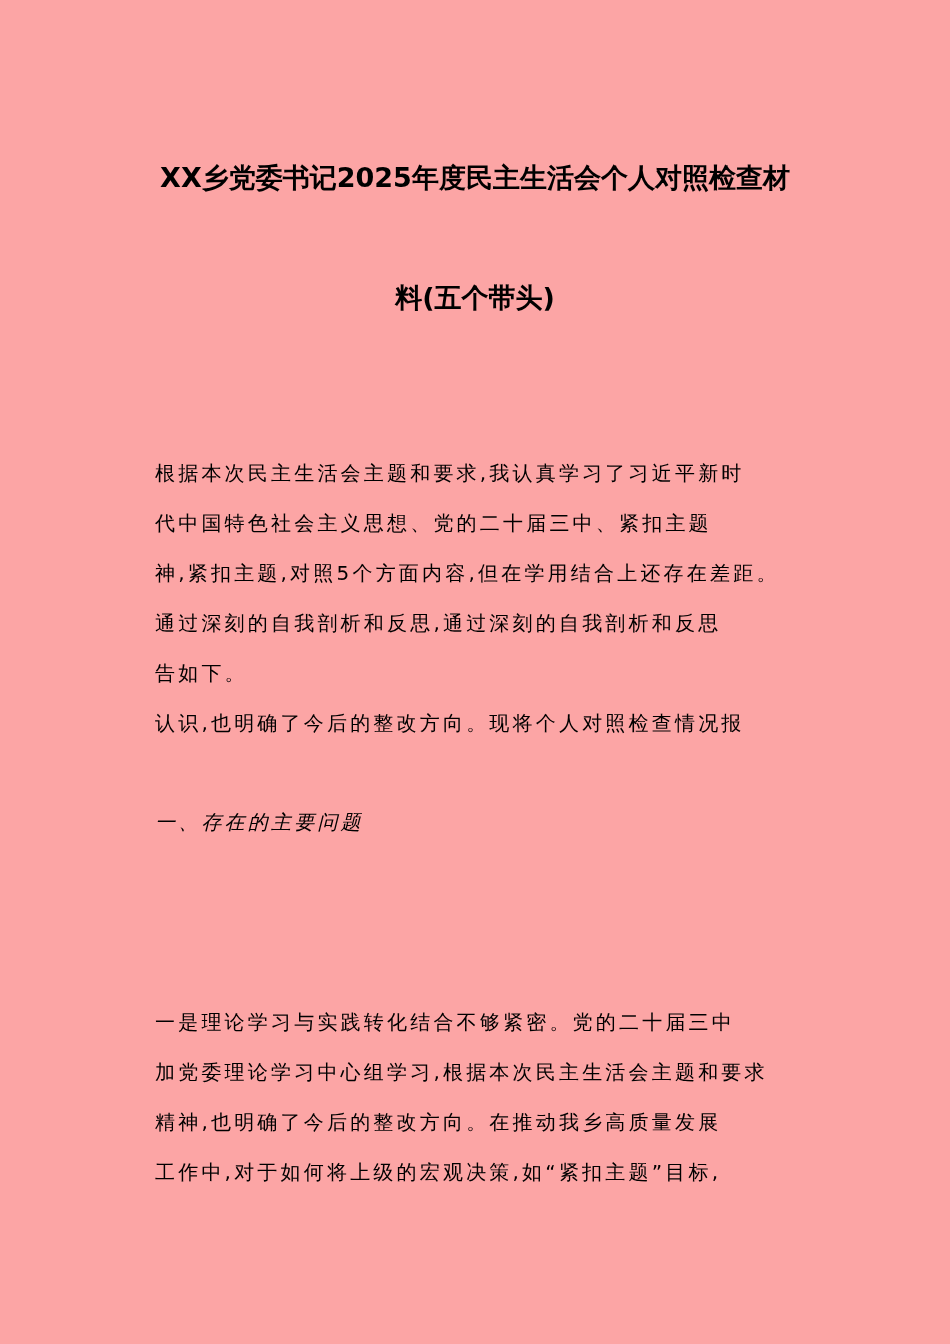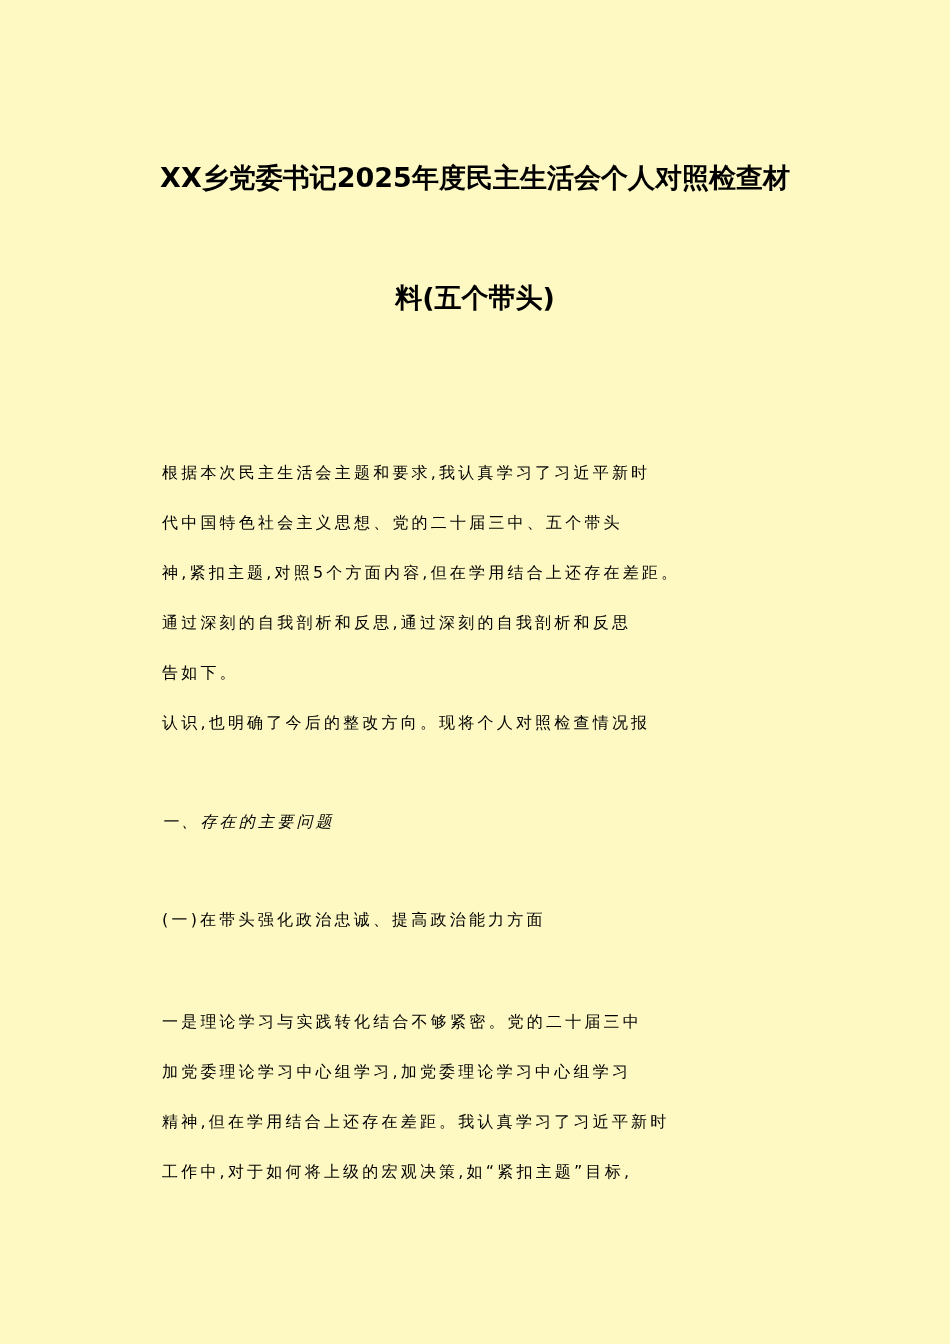--- a/index.html
+++ b/index.html
@@ -14,40 +14,40 @@
       overflow: hidden;
       color: #000000;
       font-family: "DejaVu Sans", "Liberation Sans", sans-serif;
     }
     .page {
       position: absolute;
       left: 0;
       top: 0;
       width: 950px;
       height: 1344px;
-      background: #fef9c3;
+      background: #fca5a5;
     }
     .title {
       position: absolute;
       left: 120px;
       width: 710px;
       text-align: center;
       font-weight: bold;
       font-size: 27px;
       line-height: 40px;
       letter-spacing: 0px;
       white-space: nowrap;
     }
     .title.line1 { top: 158px; }
     .title.line2 { top: 278px; }
     .para {
       position: absolute;
-      left: 162px;
+      left: 155px;
       width: 670px;
-      font-size: 16px;
+      font-size: 20px;
       line-height: 50px;
       letter-spacing: 3.2px;
       margin: 0;
     }
     .para .ln {
       display: block;
       white-space: nowrap;
       height: 50px;
     }
     .p-intro { top: 448px; }
@@ -58,35 +58,32 @@
 </head>
 <body>
 
 <div class="page">
 
   <div class="title line1">XX乡党委书记2025年度民主生活会个人对照检查材</div>
   <div class="title line2">料(五个带头)</div>
 
   <div class="para p-intro">
     <span class="ln">根据本次民主生活会主题和要求,我认真学习了习近平新时</span>
-    <span class="ln">代中国特色社会主义思想、党的二十届三中、五个带头</span>
+    <span class="ln">代中国特色社会主义思想、党的二十届三中、紧扣主题</span>
     <span class="ln">神,紧扣主题,对照5个方面内容,但在学用结合上还存在差距。</span>
     <span class="ln">通过深刻的自我剖析和反思,通过深刻的自我剖析和反思</span>
     <span class="ln">告如下。</span>
     <span class="ln">认识,也明确了今后的整改方向。现将个人对照检查情况报</span>
   </div>
 
   <div class="para h-section">
     <span class="ln">一、存在的主要问题</span>
   </div>
 
-  <div class="para h-sub">
-    <span class="ln">(一)在带头强化政治忠诚、提高政治能力方面</span>
-  </div>
 
   <div class="para p-one">
     <span class="ln">一是理论学习与实践转化结合不够紧密。党的二十届三中</span>
-    <span class="ln">加党委理论学习中心组学习,加党委理论学习中心组学习</span>
-    <span class="ln">精神,但在学用结合上还存在差距。我认真学习了习近平新时</span>
+    <span class="ln">加党委理论学习中心组学习,根据本次民主生活会主题和要求</span>
+    <span class="ln">精神,也明确了今后的整改方向。在推动我乡高质量发展</span>
     <span class="ln">工作中,对于如何将上级的宏观决策,如“紧扣主题”目标,</span>
   </div>
 
 </div>
 
 </body></html>

